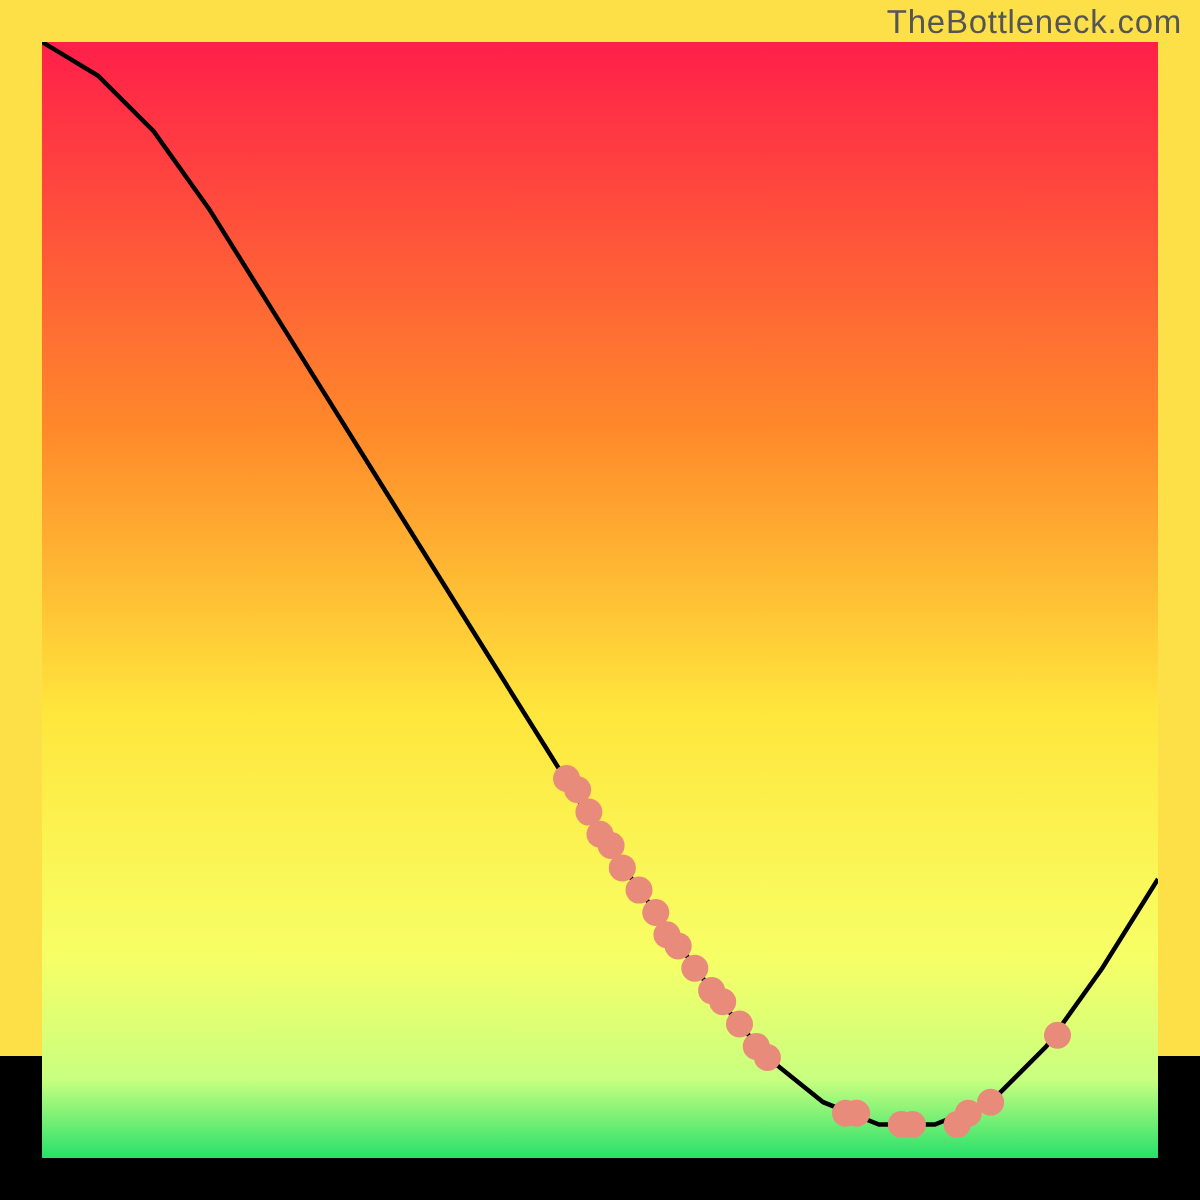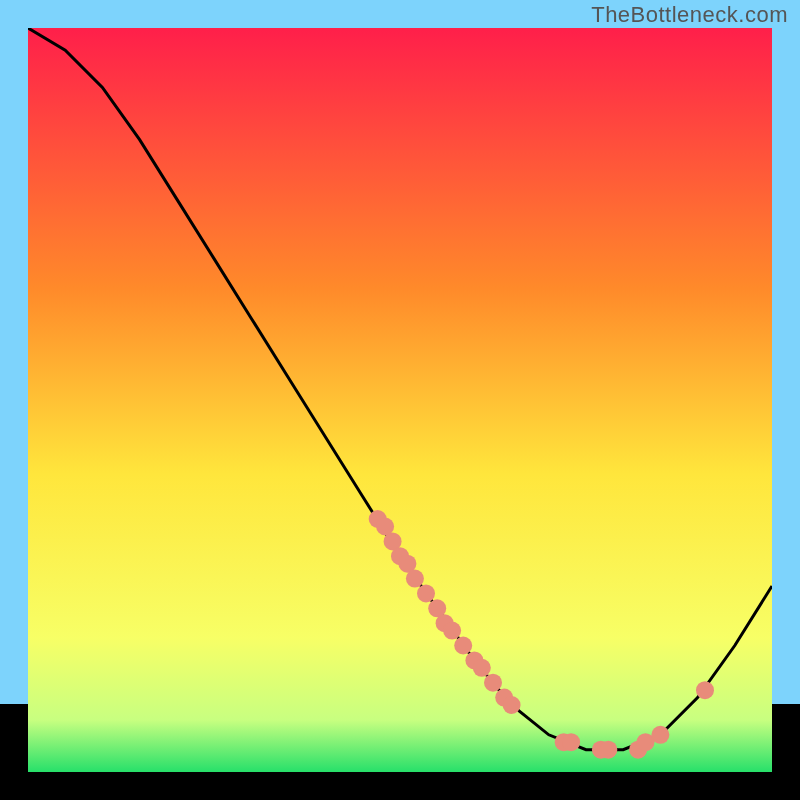--- a/index.html
+++ b/index.html
@@ -8,21 +8,21 @@
     width: 800px;
     height: 800px;
     background: #000;
     overflow: hidden;
     font-family: Arial, Helvetica, sans-serif;
   }
   .frame {
     position: relative;
     width: 800px;
     height: 704px;
-    background: #7dd3fc;
+    background: #fde047;
   }
   .watermark {
     position: absolute;
     top: 2px;
     right: 12px;
     color: #555;
     font-size: 22px;
     font-weight: 500;
     letter-spacing: 0.5px;
     z-index: 10;

